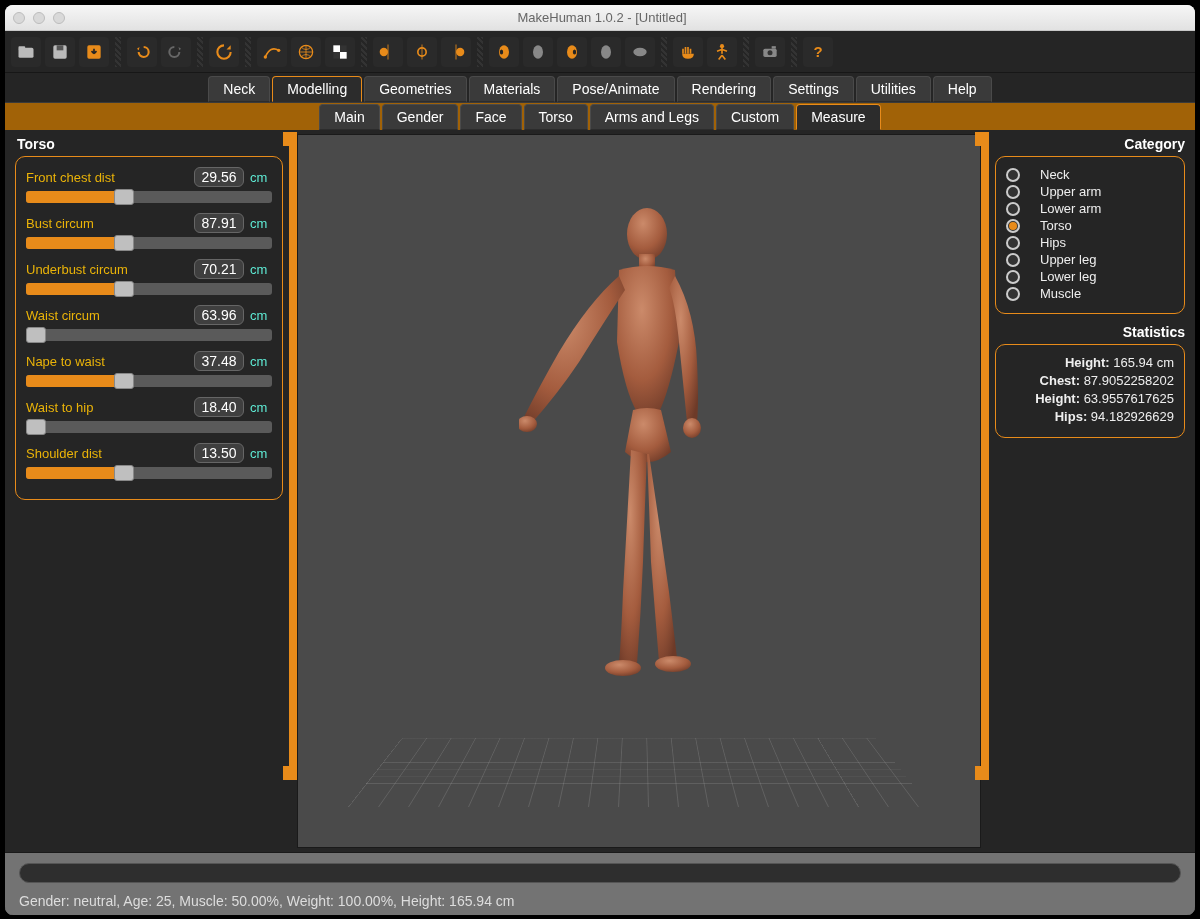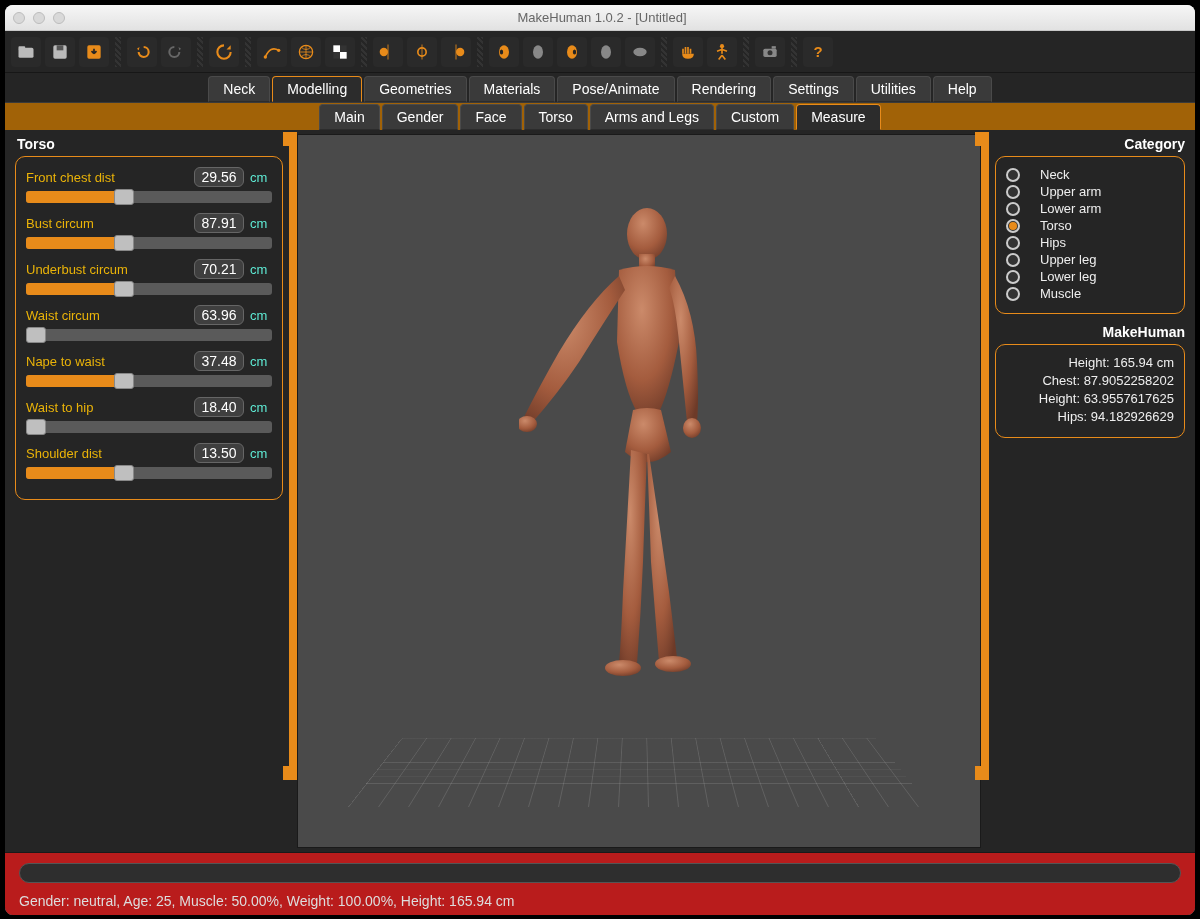--- a/index.html
+++ b/index.html
@@ -220,25 +220,25 @@
     border:2px solid #ccc;
     background:#333;
     display:flex;align-items:center;justify-content:center;
   }
   .radio-dot.checked::after{
     content:'';width:8px;height:8px;border-radius:50%;background:#e88b1a;
   }
 
   
   .stat-line { margin-bottom:3px; }
-  .stat-key{font-weight:normal;margin-top:31px;}
+  .stat-key{font-weight:bold;margin-top:31px;}
 
   
   .bottom-bar {
-    background:#b91c1c;
+    background:#737373;
     padding: 10px 14px 6px 14px;
     border-top:1px solid #1a1a1a;
   }
   .progress {
     height:20px;
     border:1px solid #555;
     border-radius:10px;
     background:#2e2e2e;
     margin-bottom:10px;
   }
@@ -588,21 +588,21 @@
             <div class="radio-item">
               <span class="radio-dot"></span>
               <span>Lower leg</span>
             </div>
             <div class="radio-item">
               <span class="radio-dot"></span>
               <span>Muscle</span>
             </div>
           </div>
 
-        <div class="group-title">MakeHuman</div>
+        <div class="group-title">Statistics</div>
         <div class="group-box" id="stats-list">
             <div class="stat-line"><span class="stat-key">Height: </span><span>165.94 cm</span></div>
             <div class="stat-line"><span class="stat-key">Chest: </span><span>87.9052258202</span></div>
             <div class="stat-line"><span class="stat-key">Height: </span><span>63.9557617625</span></div>
             <div class="stat-line"><span class="stat-key">Hips: </span><span>94.182926629</span></div>
           </div>
       </div>
     </div>
 
     <div class="bottom-bar">

